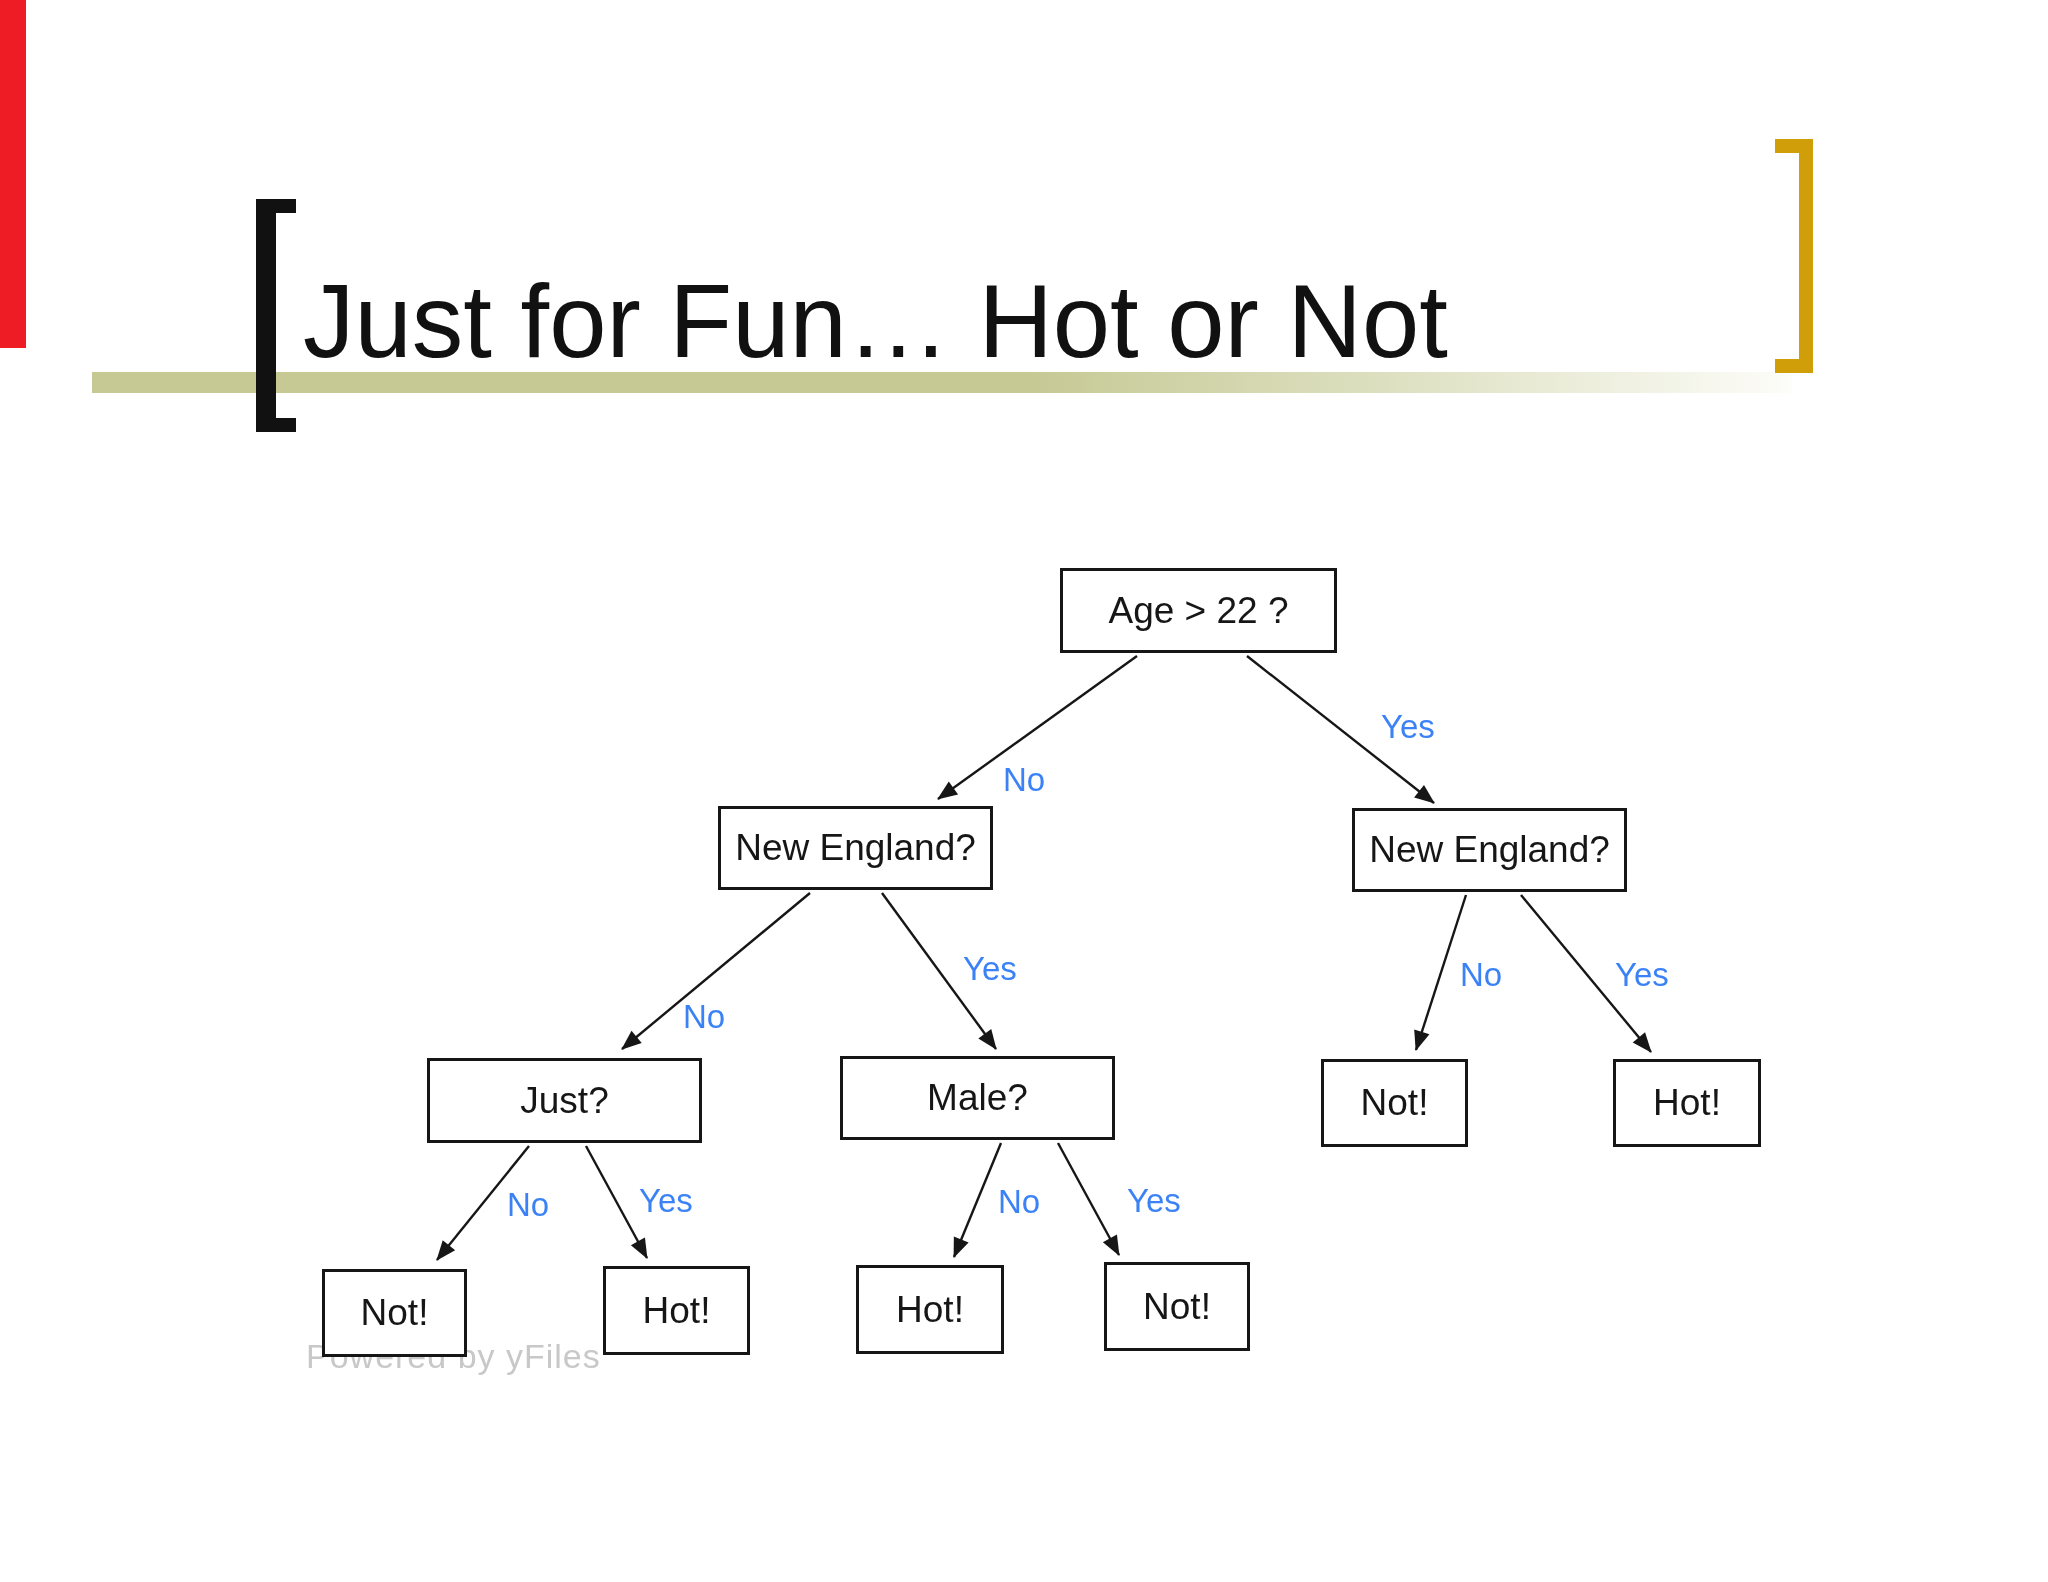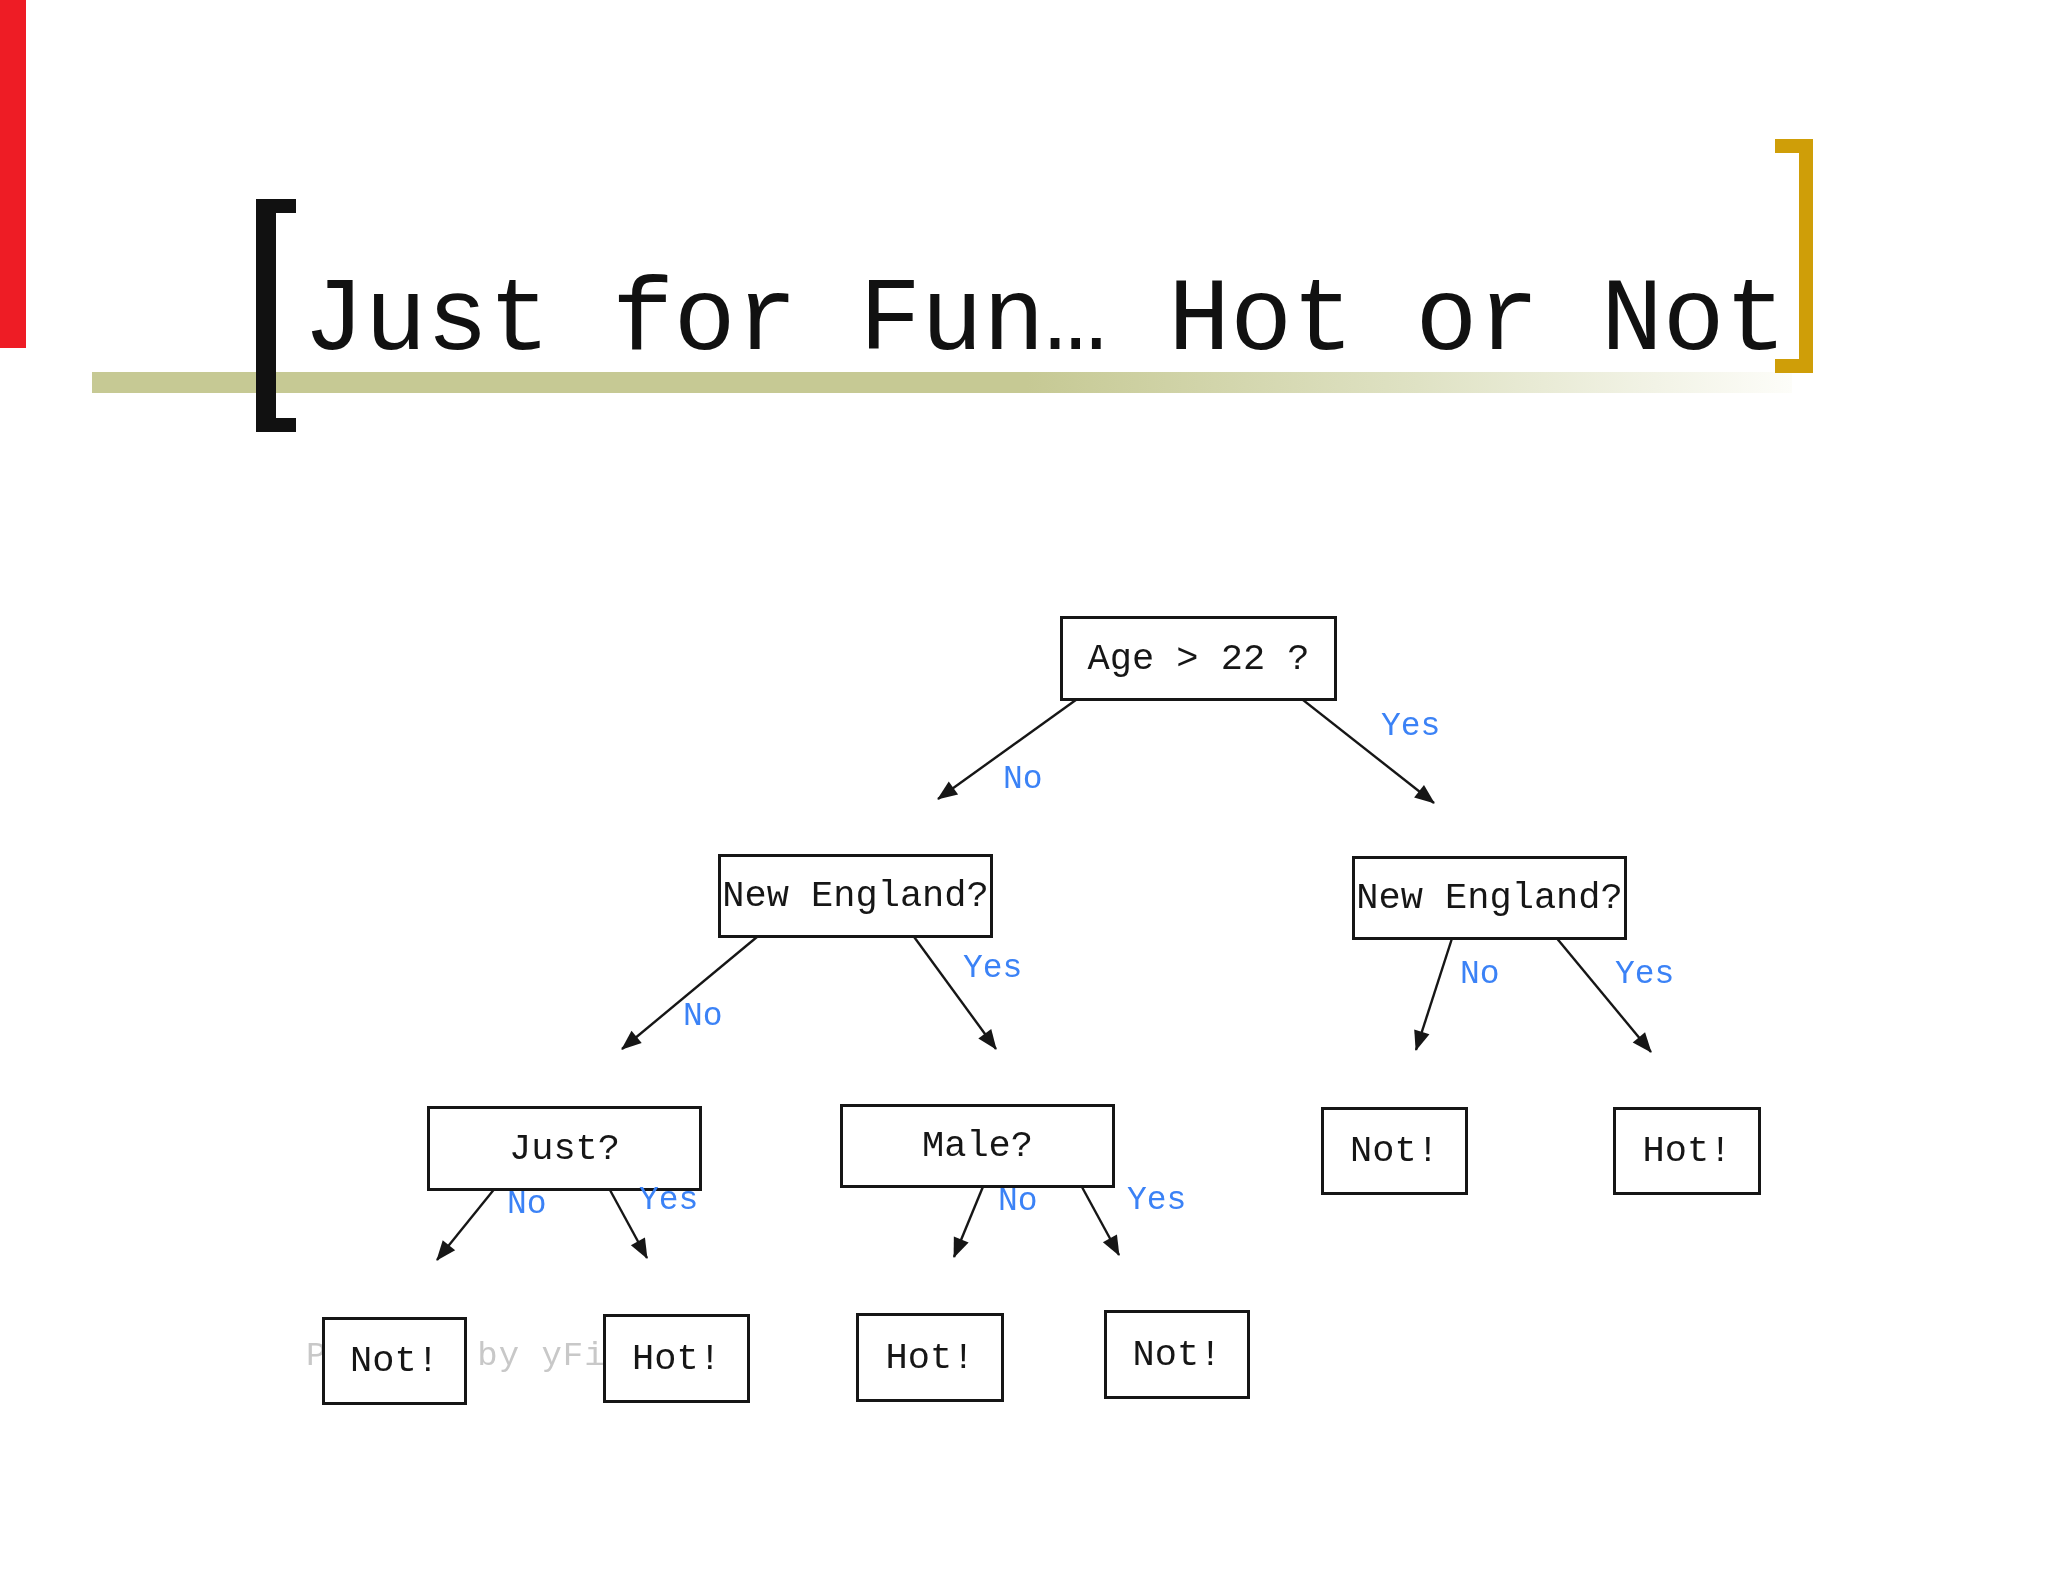--- a/index.html
+++ b/index.html
@@ -2,21 +2,21 @@
 <html><head>
 <meta charset="utf-8">
 <style>
   html, body { margin: 0; padding: 0; background: #ffffff; }
   #slide {
     position: relative;
     width: 1883px;
     height: 1582px;
     background: #ffffff;
     overflow: hidden;
-    font-family: Liberation Mono, monospace;
+    font-family: Liberation Sans, sans-serif;
   }
   .red-strip {
     position: absolute;
     left: 0; top: 0;
     width: 26px; height: 348px;
     z-index: 5;
   }
   .accent-bar {
     position: absolute;
     left: 92px; top: 372px;
@@ -59,21 +59,20 @@
     background: #ffffff;
     border: 3px solid #161616;
     box-sizing: border-box;
     display: flex;
     align-items: center;
     justify-content: center;
     font-size: 37px;
     color: #161616;
     white-space: nowrap;
     z-index: 3;
-    margin-top: 48px;
   }
   .edge-label {
     position: absolute;
     font-size: 33px;
     color: #3b82f6;
     white-space: nowrap;
     z-index: 3;
   }
   .edges-svg {
     position: absolute;

